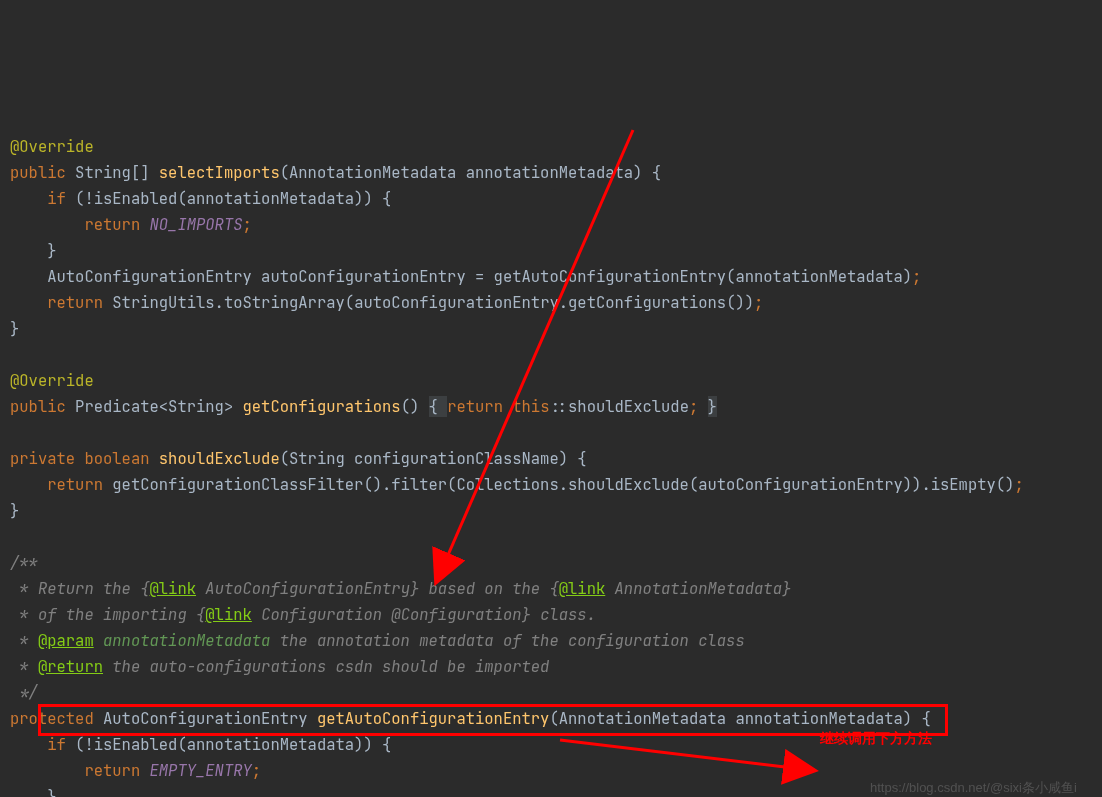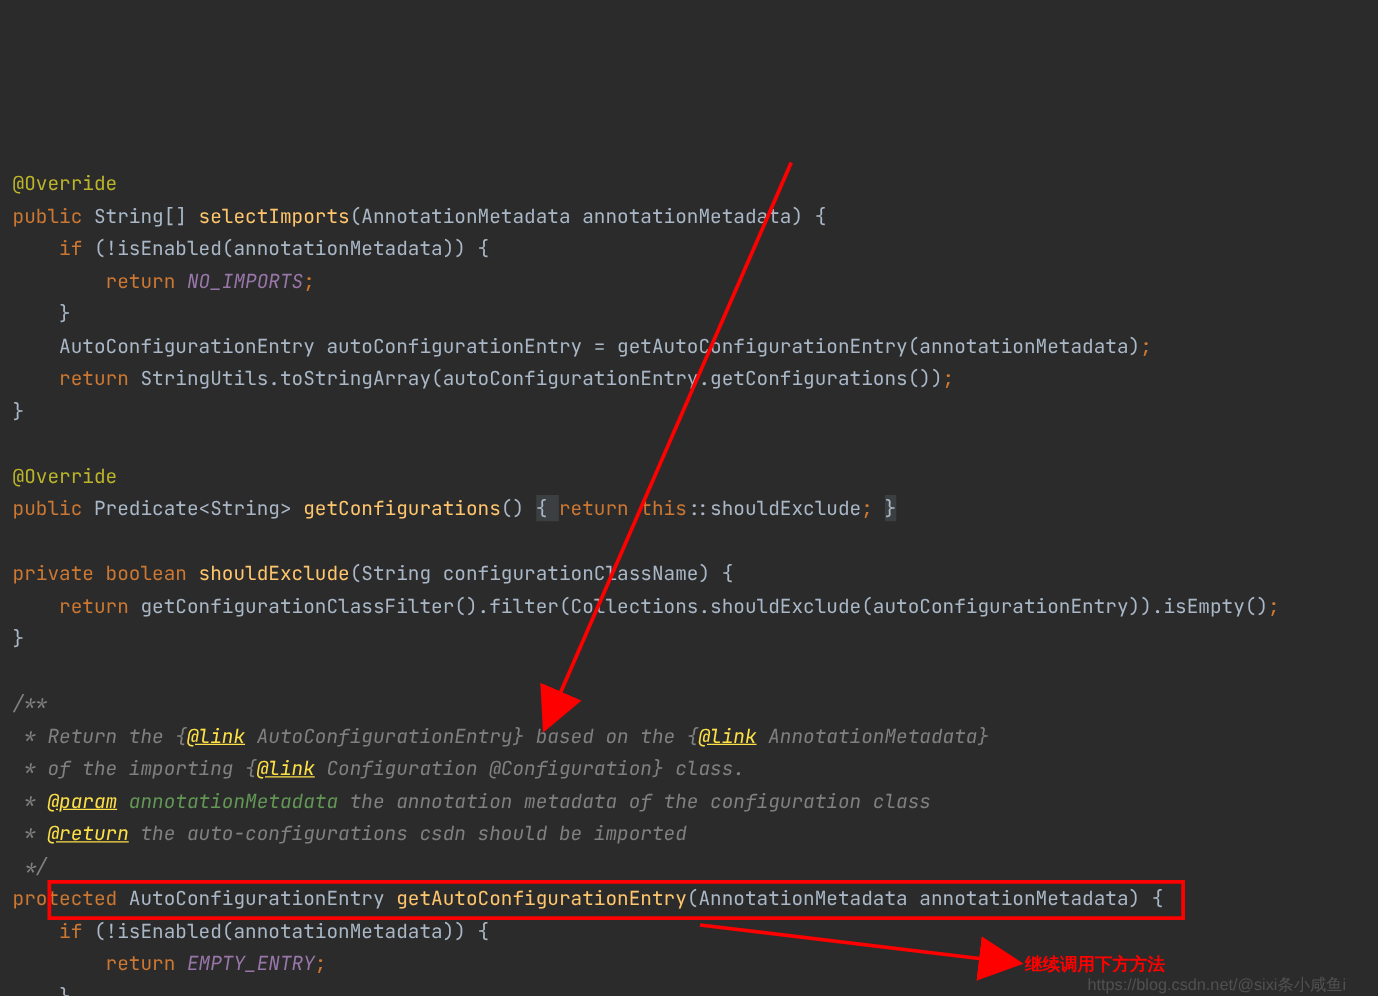--- a/index.html
+++ b/index.html
@@ -15,21 +15,21 @@
     position:relative;
     white-space:pre;
   }
   .code { padding:4px 0 0 10px; }
   .ann { color:#bbb529;margin-top:23px; } 
   .kw  { color:#cc7832; } 
   .mname-def { color:#ffc66d; } 
   .it-static { color:#9876aa; font-style:italic; } 
   .it-method { color:#a9b7c6; } 
   .comment { color:#808080; font-style:italic; }
-  .doc-tag { color:#fde047; font-style:italic; text-decoration:underline; }
+  .doc-tag { color:#84cc16; text-decoration:underline; }
   .doc-tag-nu { color:#629755; font-style:italic; }
   .foldbg { background:#3c3f41; color:#a9b7c6; }
   .semi { color:#cc7832; }
   .highlightbox {
     position:absolute;
     border:3px solid #ff0000;
     background:transparent;
   }
   svg.overlay { position:absolute; left:0; top:0; pointer-events:none; }
   .redtext { position:absolute; color:#ff0000; font-family:sans-serif; font-size:14px; font-weight:bold; }
@@ -85,18 +85,18 @@
 <svg class="overlay" width="1102" height="797">
   <defs>
     <marker id="ah" markerWidth="12" markerHeight="12" refX="9" refY="6" orient="auto">
       <path d="M0,0 L12,6 L0,12 Z" fill="#ff0000"></path>
     </marker>
   </defs>
   <line x1="633" y1="130" x2="438" y2="578" stroke="#ff0000" stroke-width="3" marker-end="url(#ah)"></line>
   <line x1="560" y1="740" x2="810" y2="770" stroke="#ff0000" stroke-width="3" marker-end="url(#ah)"></line>
 </svg>
 
-<div class="redtext" style="left:820px; top:758px;">继续调用下方方法</div>
+<div class="redtext" style="left:820px; top:725px;">继续调用下方方法</div>
 
 <div class="watermark" style="left:870px; top:775px;">https://blog.csdn.net/@sixi条小咸鱼i</div>
 
 
 
 
 </body></html>

